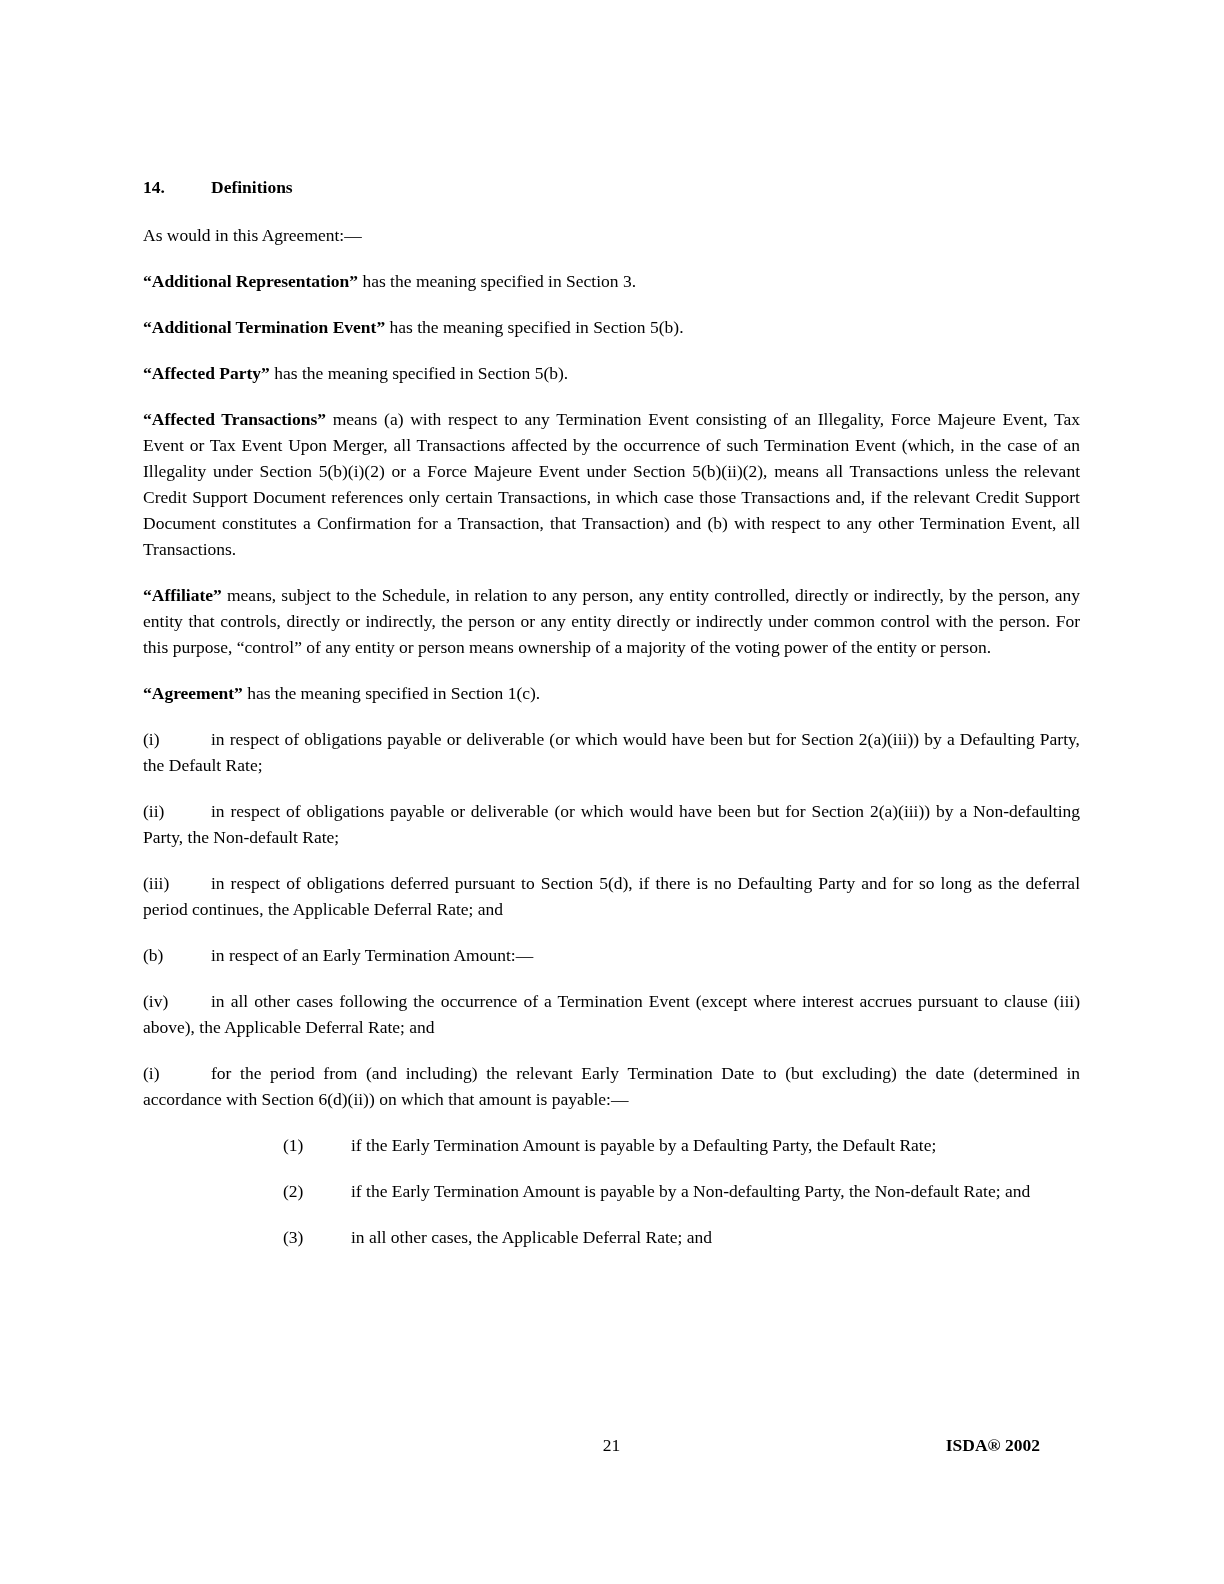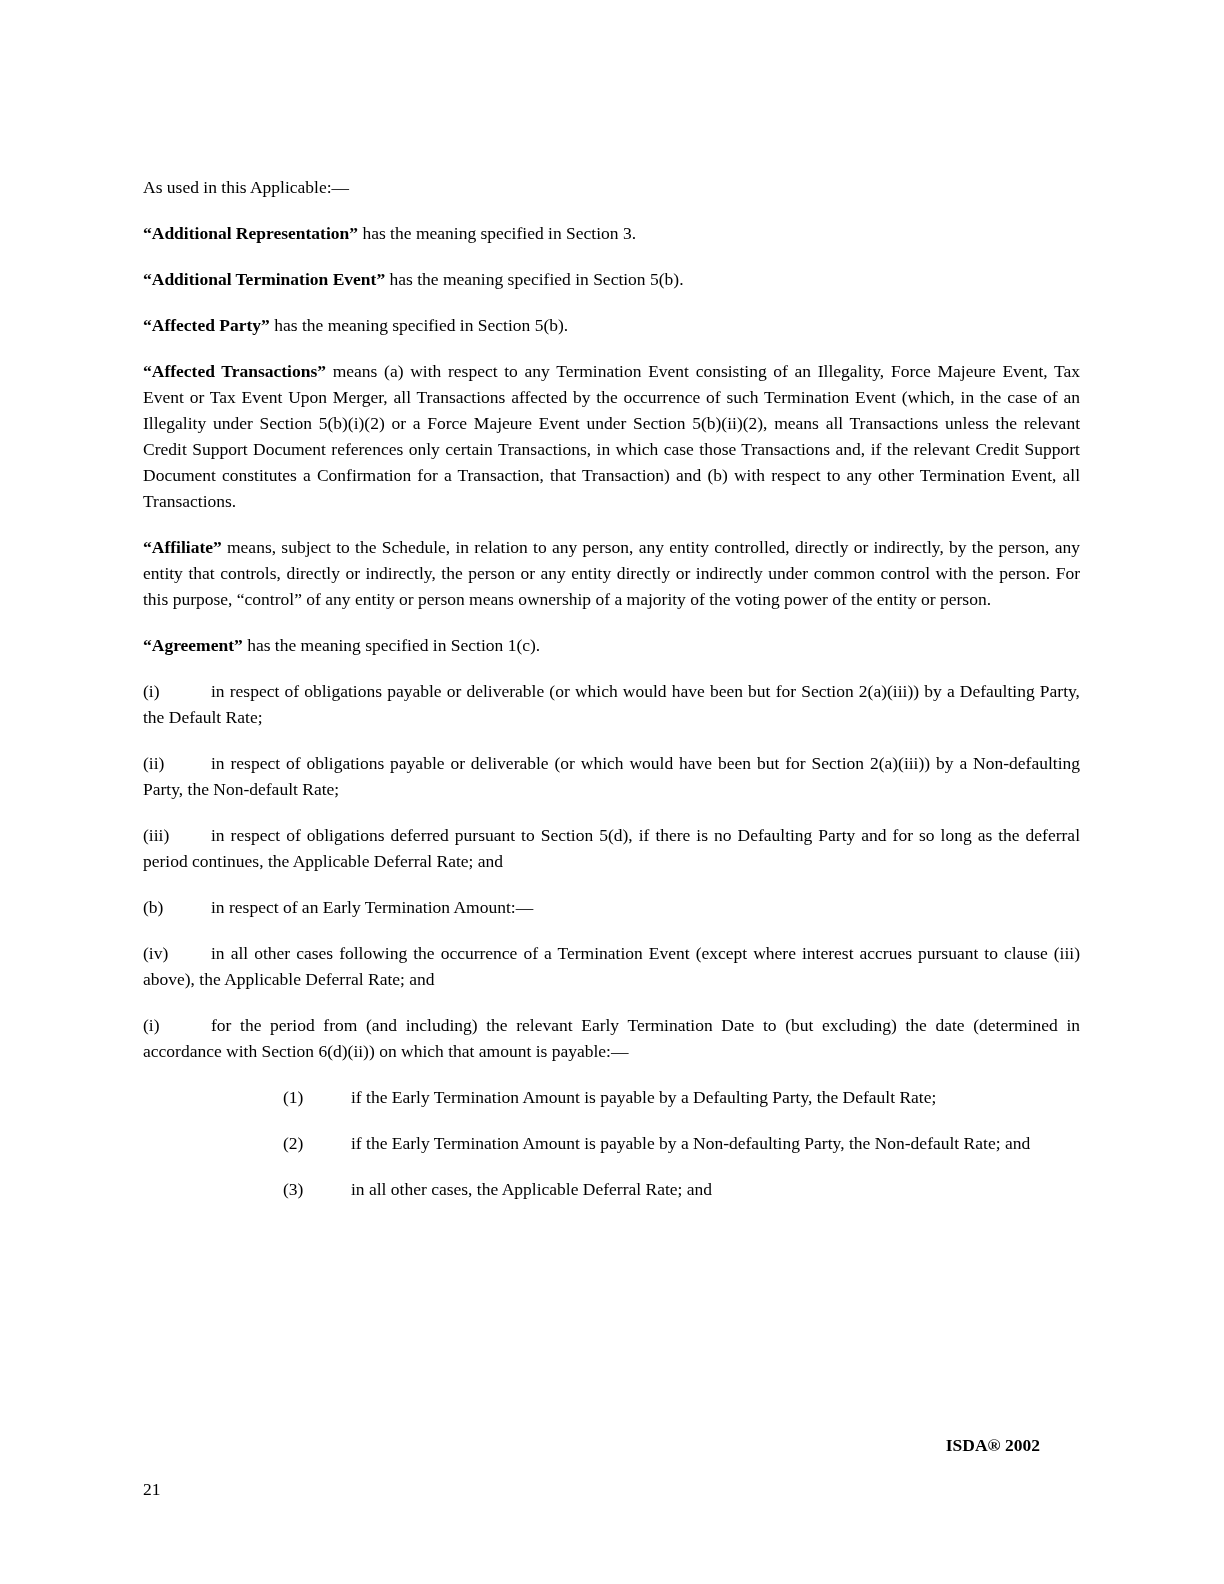--- a/index.html
+++ b/index.html
@@ -46,38 +46,39 @@
     position: absolute;
     top: 1432px;
     left: 143px;
     width: 937px;
     height: 26px;
   }
   .page-num {
     position: absolute;
     left: 0;
     right: 0;
-    margin-top: 44px;
+    text-align: center;
   }
   .brand {
     position: absolute;
     right: 40px;
     top: 0;
     font-weight: bold;
     text-align: center;
   }
 </style>
 </head>
 <body>
 
 <div class="page">
   <div class="content">
 
+    <div class="para heading"><span class="label">14.</span><span>Definitions</span></div>
 
-    <p class="para">As used in this Applicable:—</p>
+    <p class="para">As would in this Agreement:—</p>
 
     <p class="para"><span class="term">“Additional Representation”</span><span> has the meaning specified in Section 3.</span></p>
 
     <p class="para"><span class="term">“Additional Termination Event”</span><span> has the meaning specified in Section 5(b).</span></p>
 
     <p class="para"><span class="term">“Affected Party”</span><span> has the meaning specified in Section 5(b).</span></p>
 
     <p class="para"><span class="term">“Affected Transactions”</span><span> means (a) with respect to any Termination Event consisting of an Illegality, Force Majeure Event, Tax Event or Tax Event Upon Merger, all Transactions affected by the occurrence of such Termination Event (which, in the case of an Illegality under Section 5(b)(i)(2) or a Force Majeure Event under Section 5(b)(ii)(2), means all Transactions unless the relevant Credit Support Document references only certain Transactions, in which case those Transactions and, if the relevant Credit Support Document constitutes a Confirmation for a Transaction, that Transaction) and (b) with respect to any other Termination Event, all Transactions.</span></p>
 
     <p class="para"><span class="term">“Affiliate”</span><span> means, subject to the Schedule, in relation to any person, any entity controlled, directly or indirectly, by the person, any entity that controls, directly or indirectly, the person or any entity directly or indirectly under common control with the person.  For this purpose, “control” of any entity or person means ownership of a majority of the voting power of the entity or person.</span></p>

